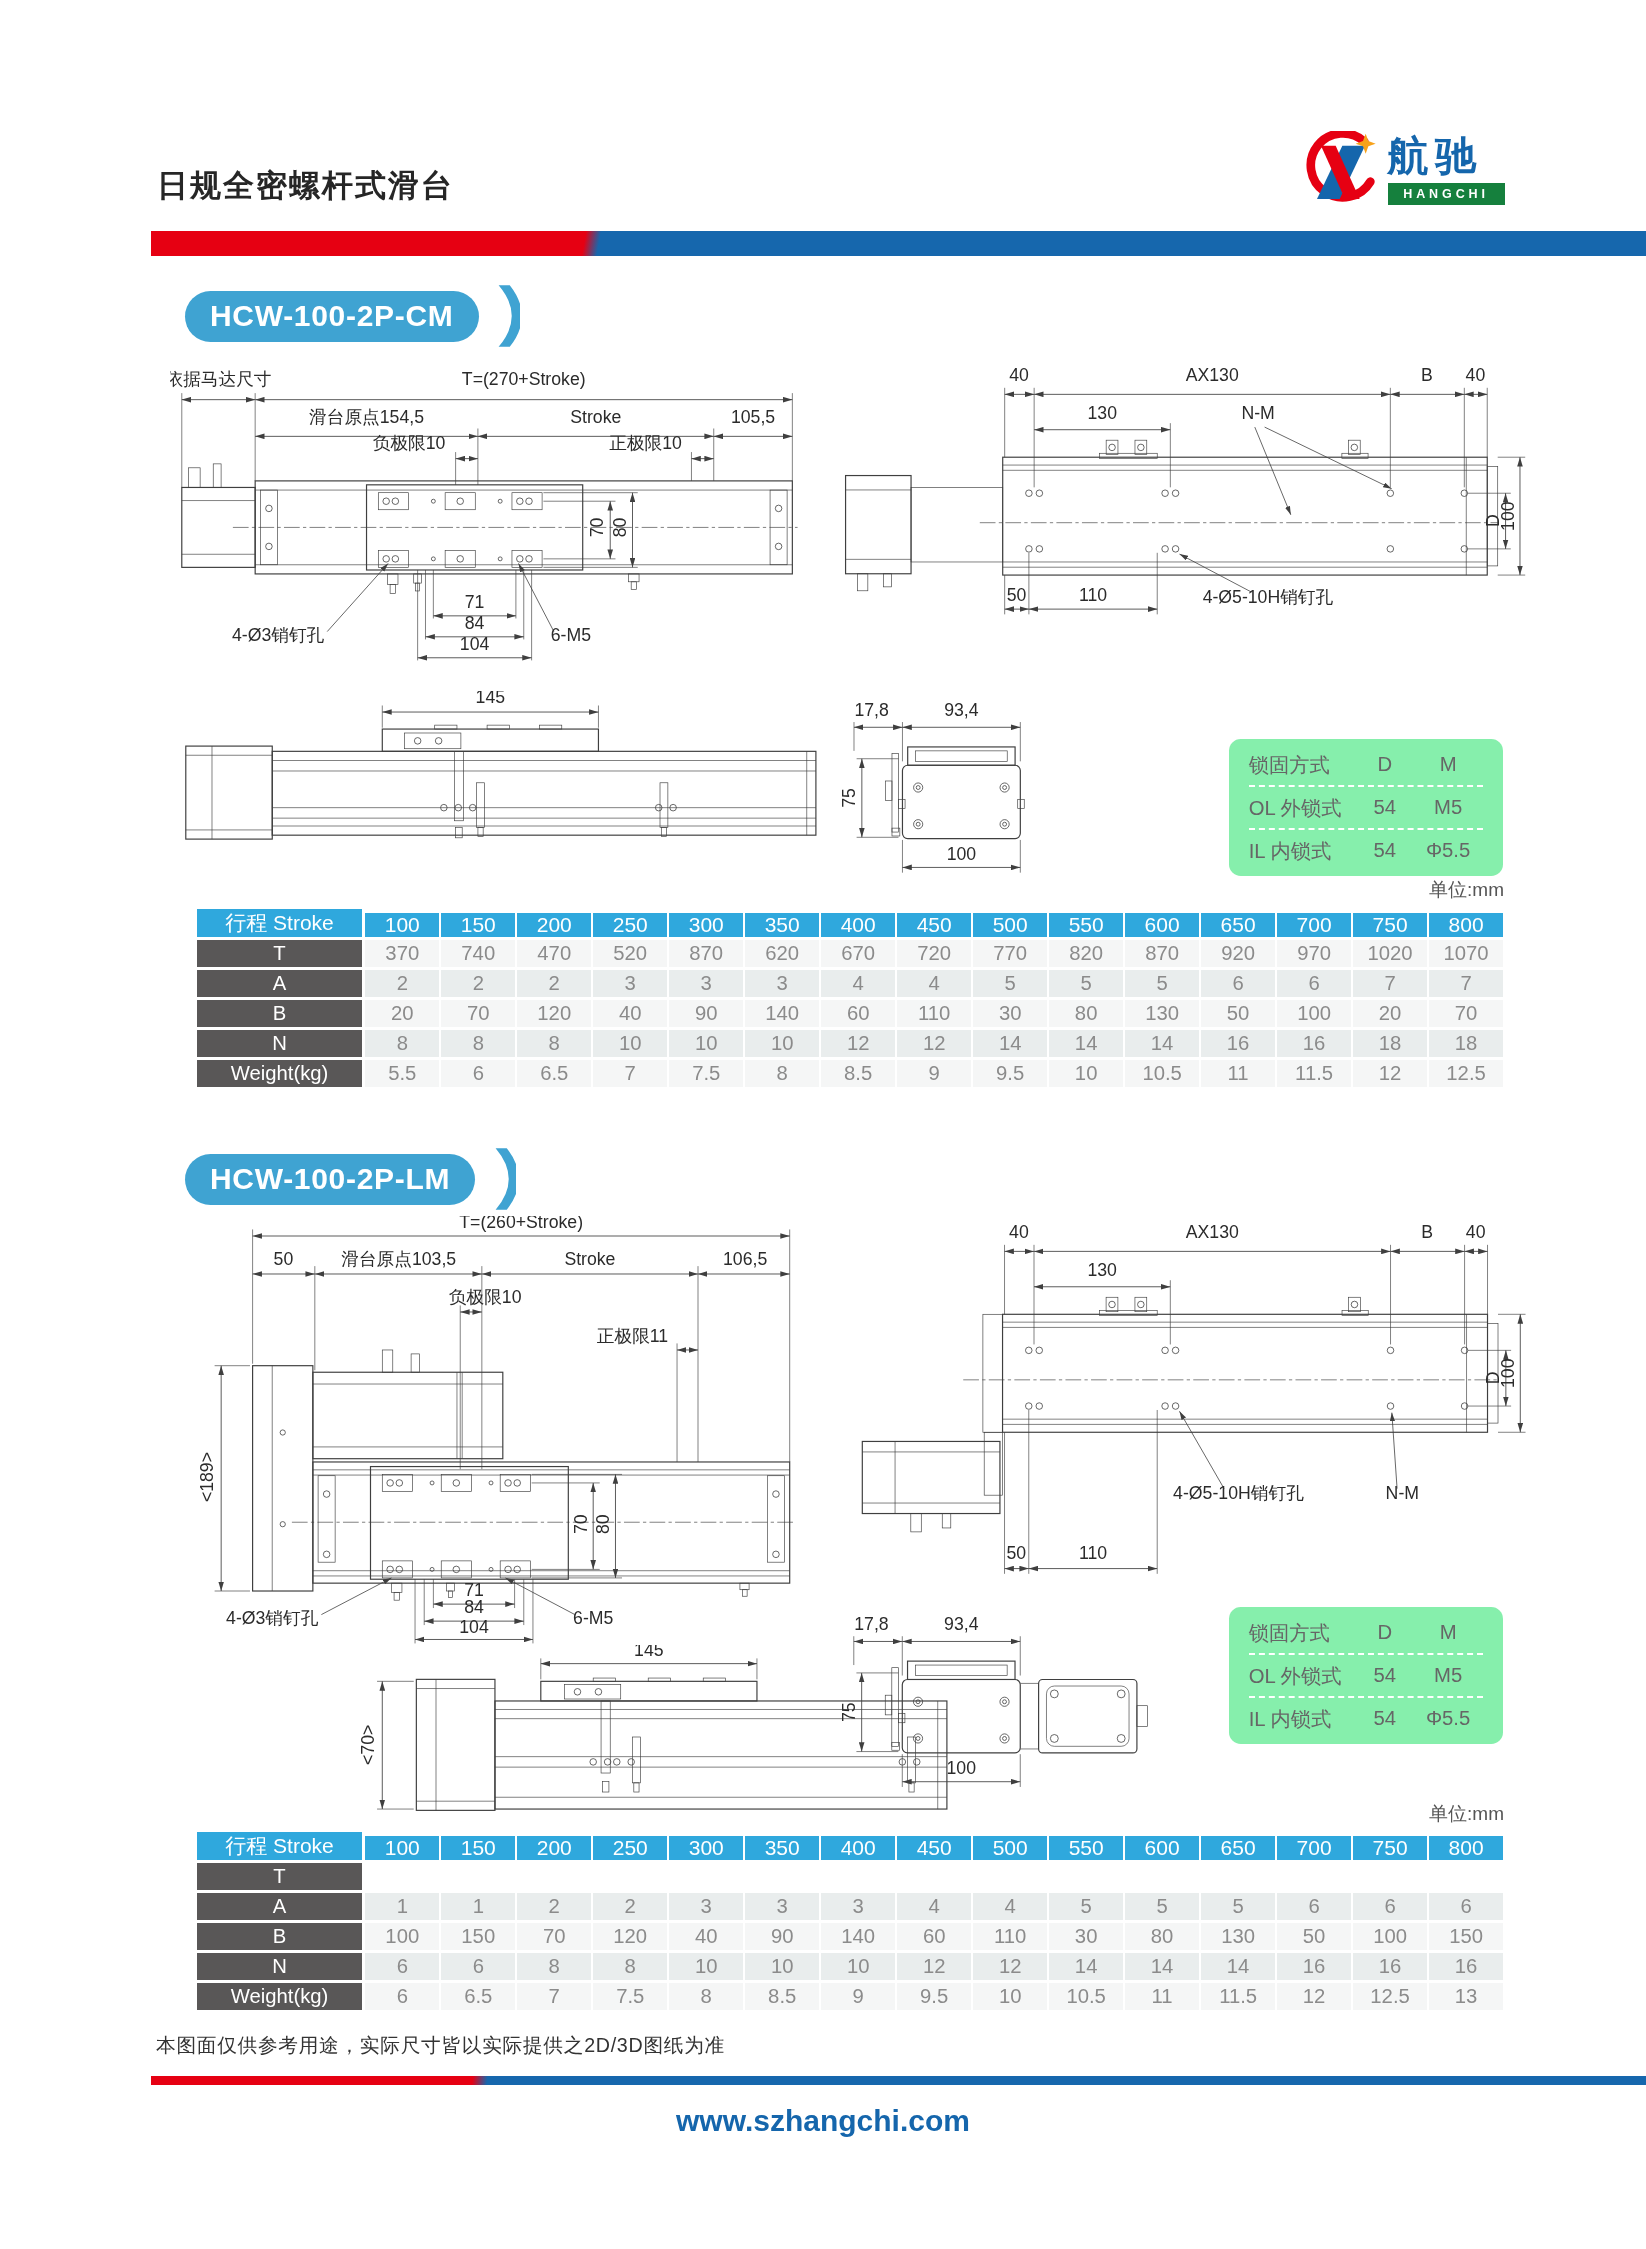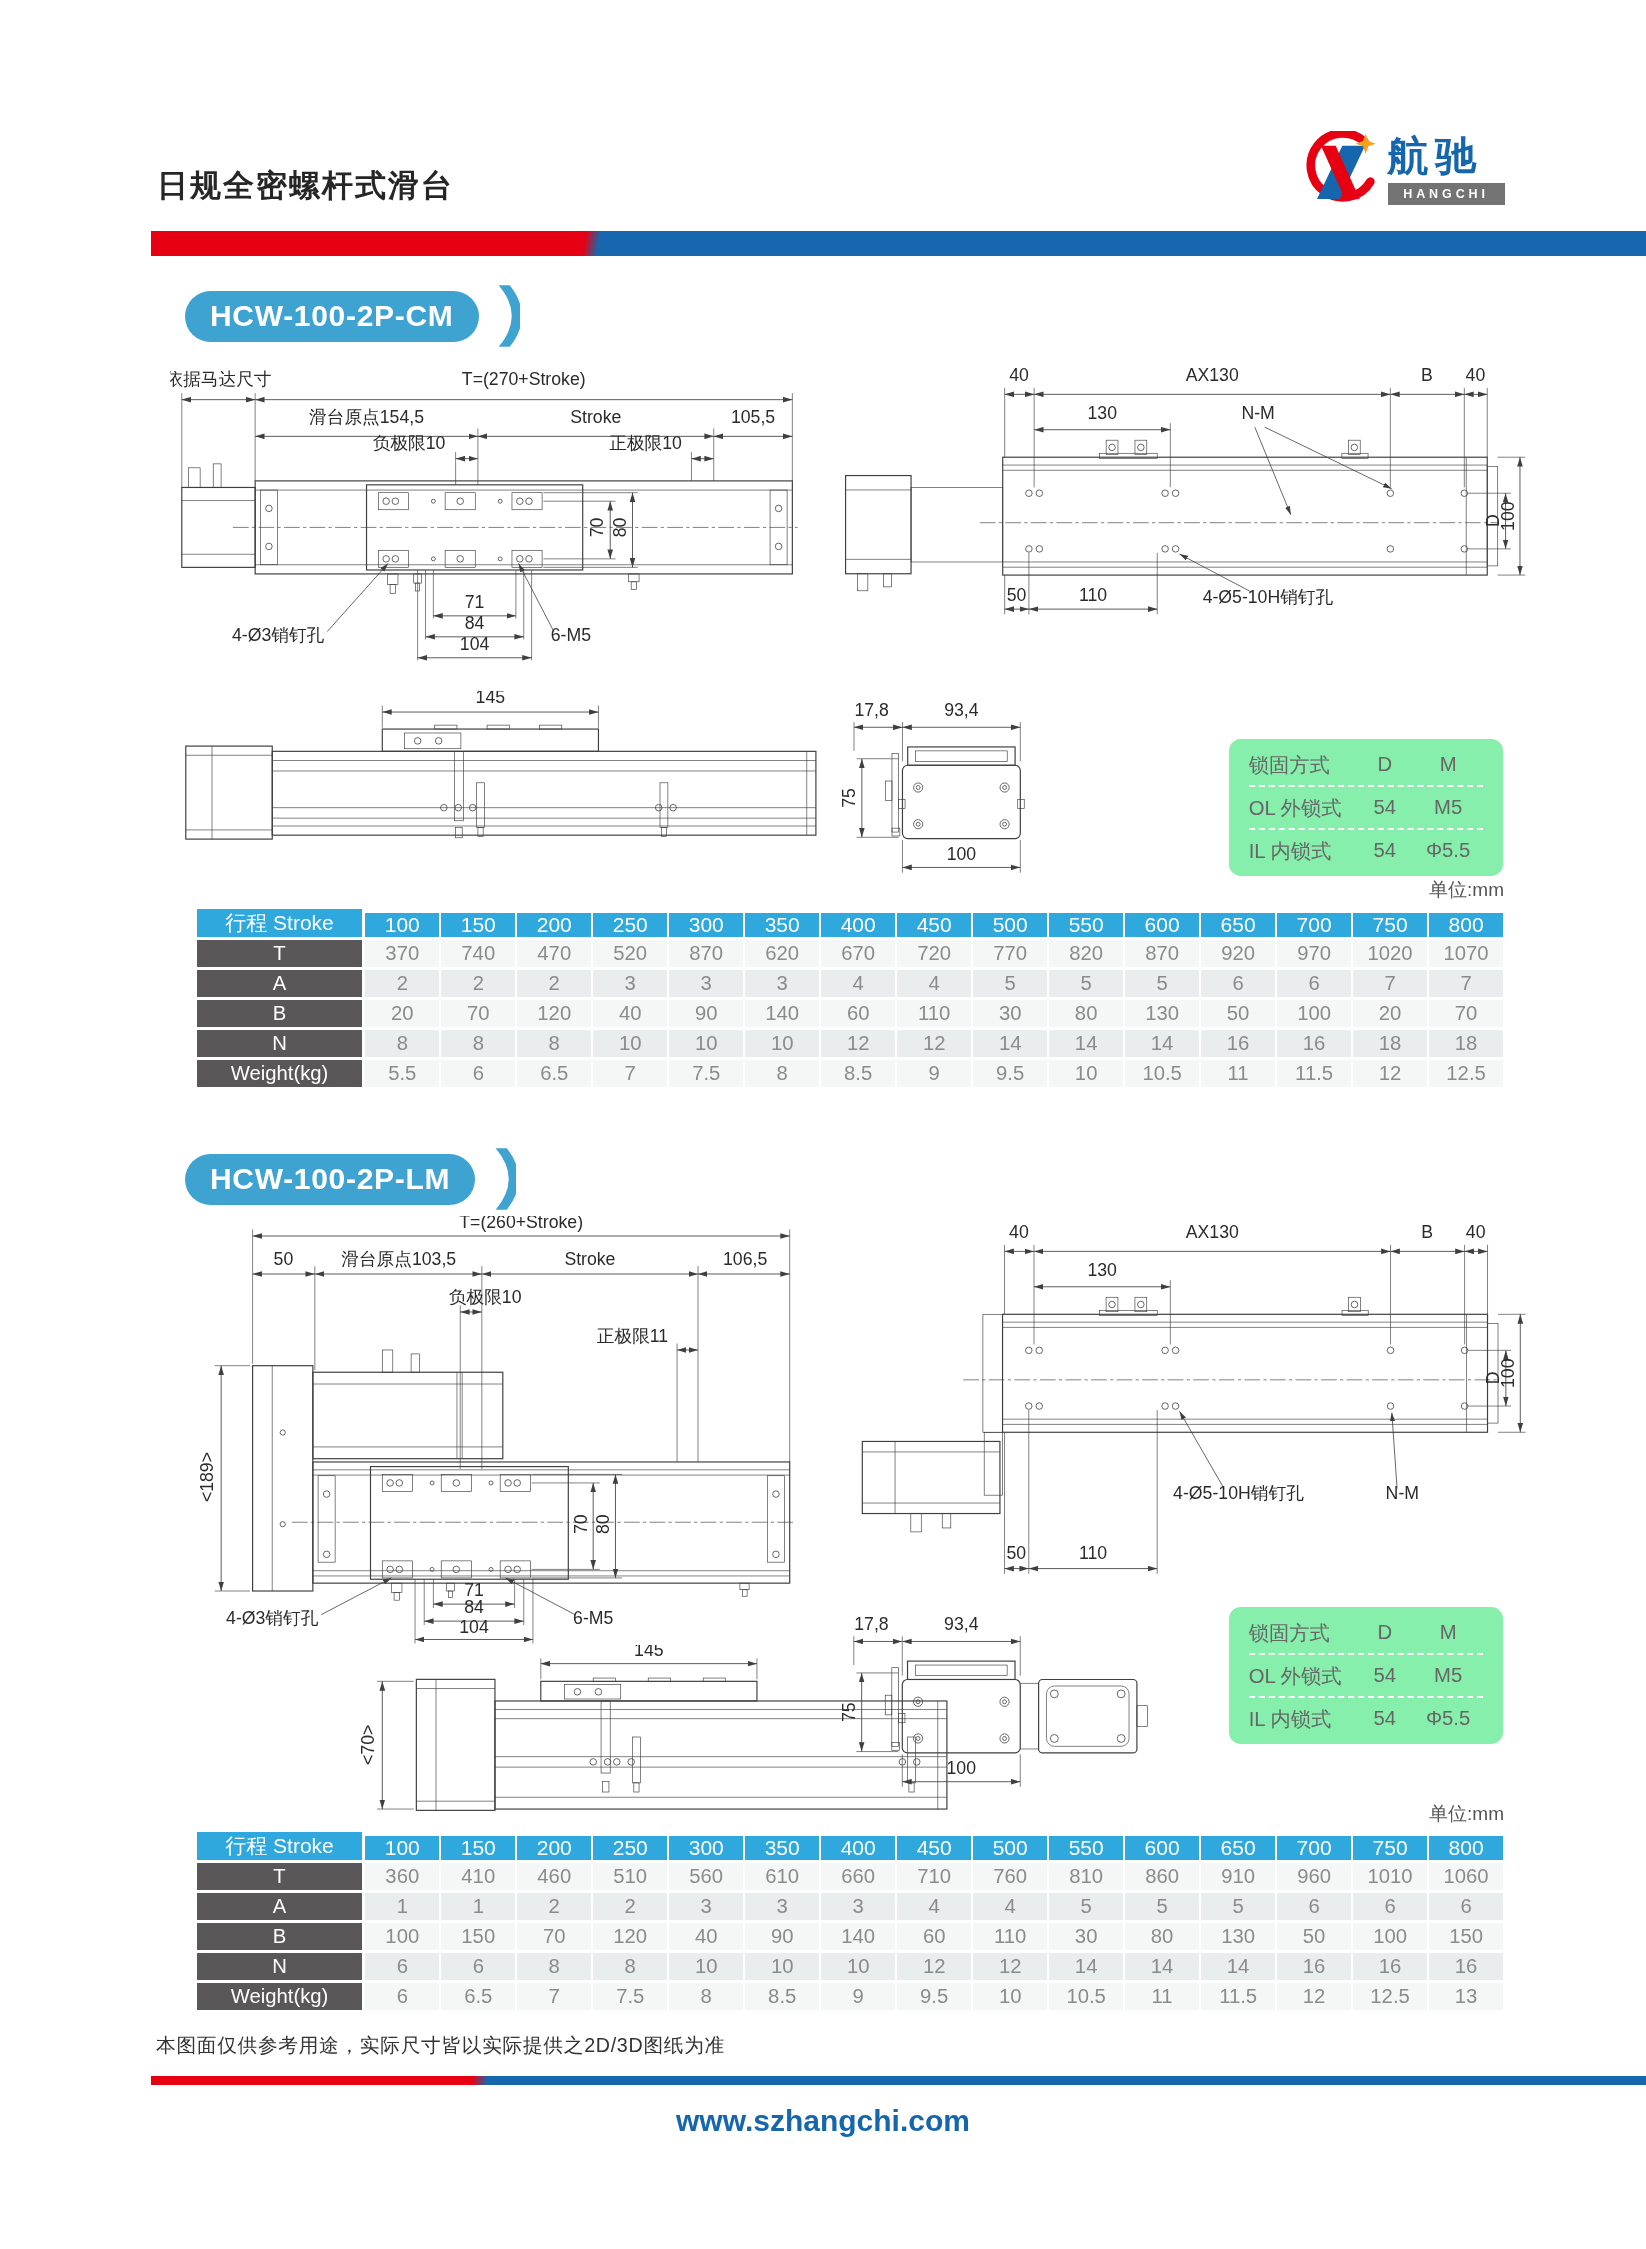--- a/index.html
+++ b/index.html
@@ -15,21 +15,21 @@
     left:151px; top:231px; width:1496px; height:25px;
     background:linear-gradient(100deg,#e60012 0%,#e60012 29%,#1667ad 30%,#1667ad 100%);
   }
   .divider-bottom {
     left:151px; top:2076px; width:1496px; height:9.2px;
     background:linear-gradient(97deg,#e60012 0%,#e60012 21.5%,#1667ad 22.5%,#1667ad 100%);
   }
   .logo { left:1301px; top:131px; display:flex; align-items:flex-start; }
   .logo .txtcol { margin-left:6.6px; }
   .logo .cn { font-size:41px; font-weight:bold; color:#1566ac; letter-spacing:6.6px; line-height:51px; }
-  .logo .enbar { margin-top:1.3px; background:#737373; color:#fff; width:117px; height:21.6px;
+  .logo .enbar { margin-top:1.3px; background:#15803d; color:#fff; width:117px; height:21.6px;
     display:flex; align-items:center; justify-content:center; font-size:12.5px; font-weight:bold; letter-spacing:3.9px; }
 
   
   .badge { display:flex; align-items:center;gap:13px; }
   .badge .pill { background:#3fa3d2; color:#fff; font-size:30px; font-weight:bold;
     padding:8.5px 25px; border-radius:30px; letter-spacing:0.7px; }
   .badge svg { margin-left:4.6px; }
 
   
   svg text { font-family:"Liberation Sans", sans-serif; font-size:27px; fill:#2b2b2b; text-anchor:middle; }
@@ -814,37 +814,20 @@
         <div>550</div>
         <div>600</div>
         <div>650</div>
         <div>700</div>
         <div>750</div>
         <div>800</div>
       </div>
   </div>
   <div class="trow odd">
     <div class="tlabel">T</div>
-    <div class="tcells">
-        <div>360</div>
-        <div>410</div>
-        <div>460</div>
-        <div>510</div>
-        <div>560</div>
-        <div>610</div>
-        <div>660</div>
-        <div>710</div>
-        <div>760</div>
-        <div>810</div>
-        <div>860</div>
-        <div>910</div>
-        <div>960</div>
-        <div>1010</div>
-        <div>1060</div>
-      </div>
   </div>
   <div class="trow even">
     <div class="tlabel">A</div>
     <div class="tcells">
         <div>1</div>
         <div>1</div>
         <div>2</div>
         <div>2</div>
         <div>3</div>
         <div>3</div>

